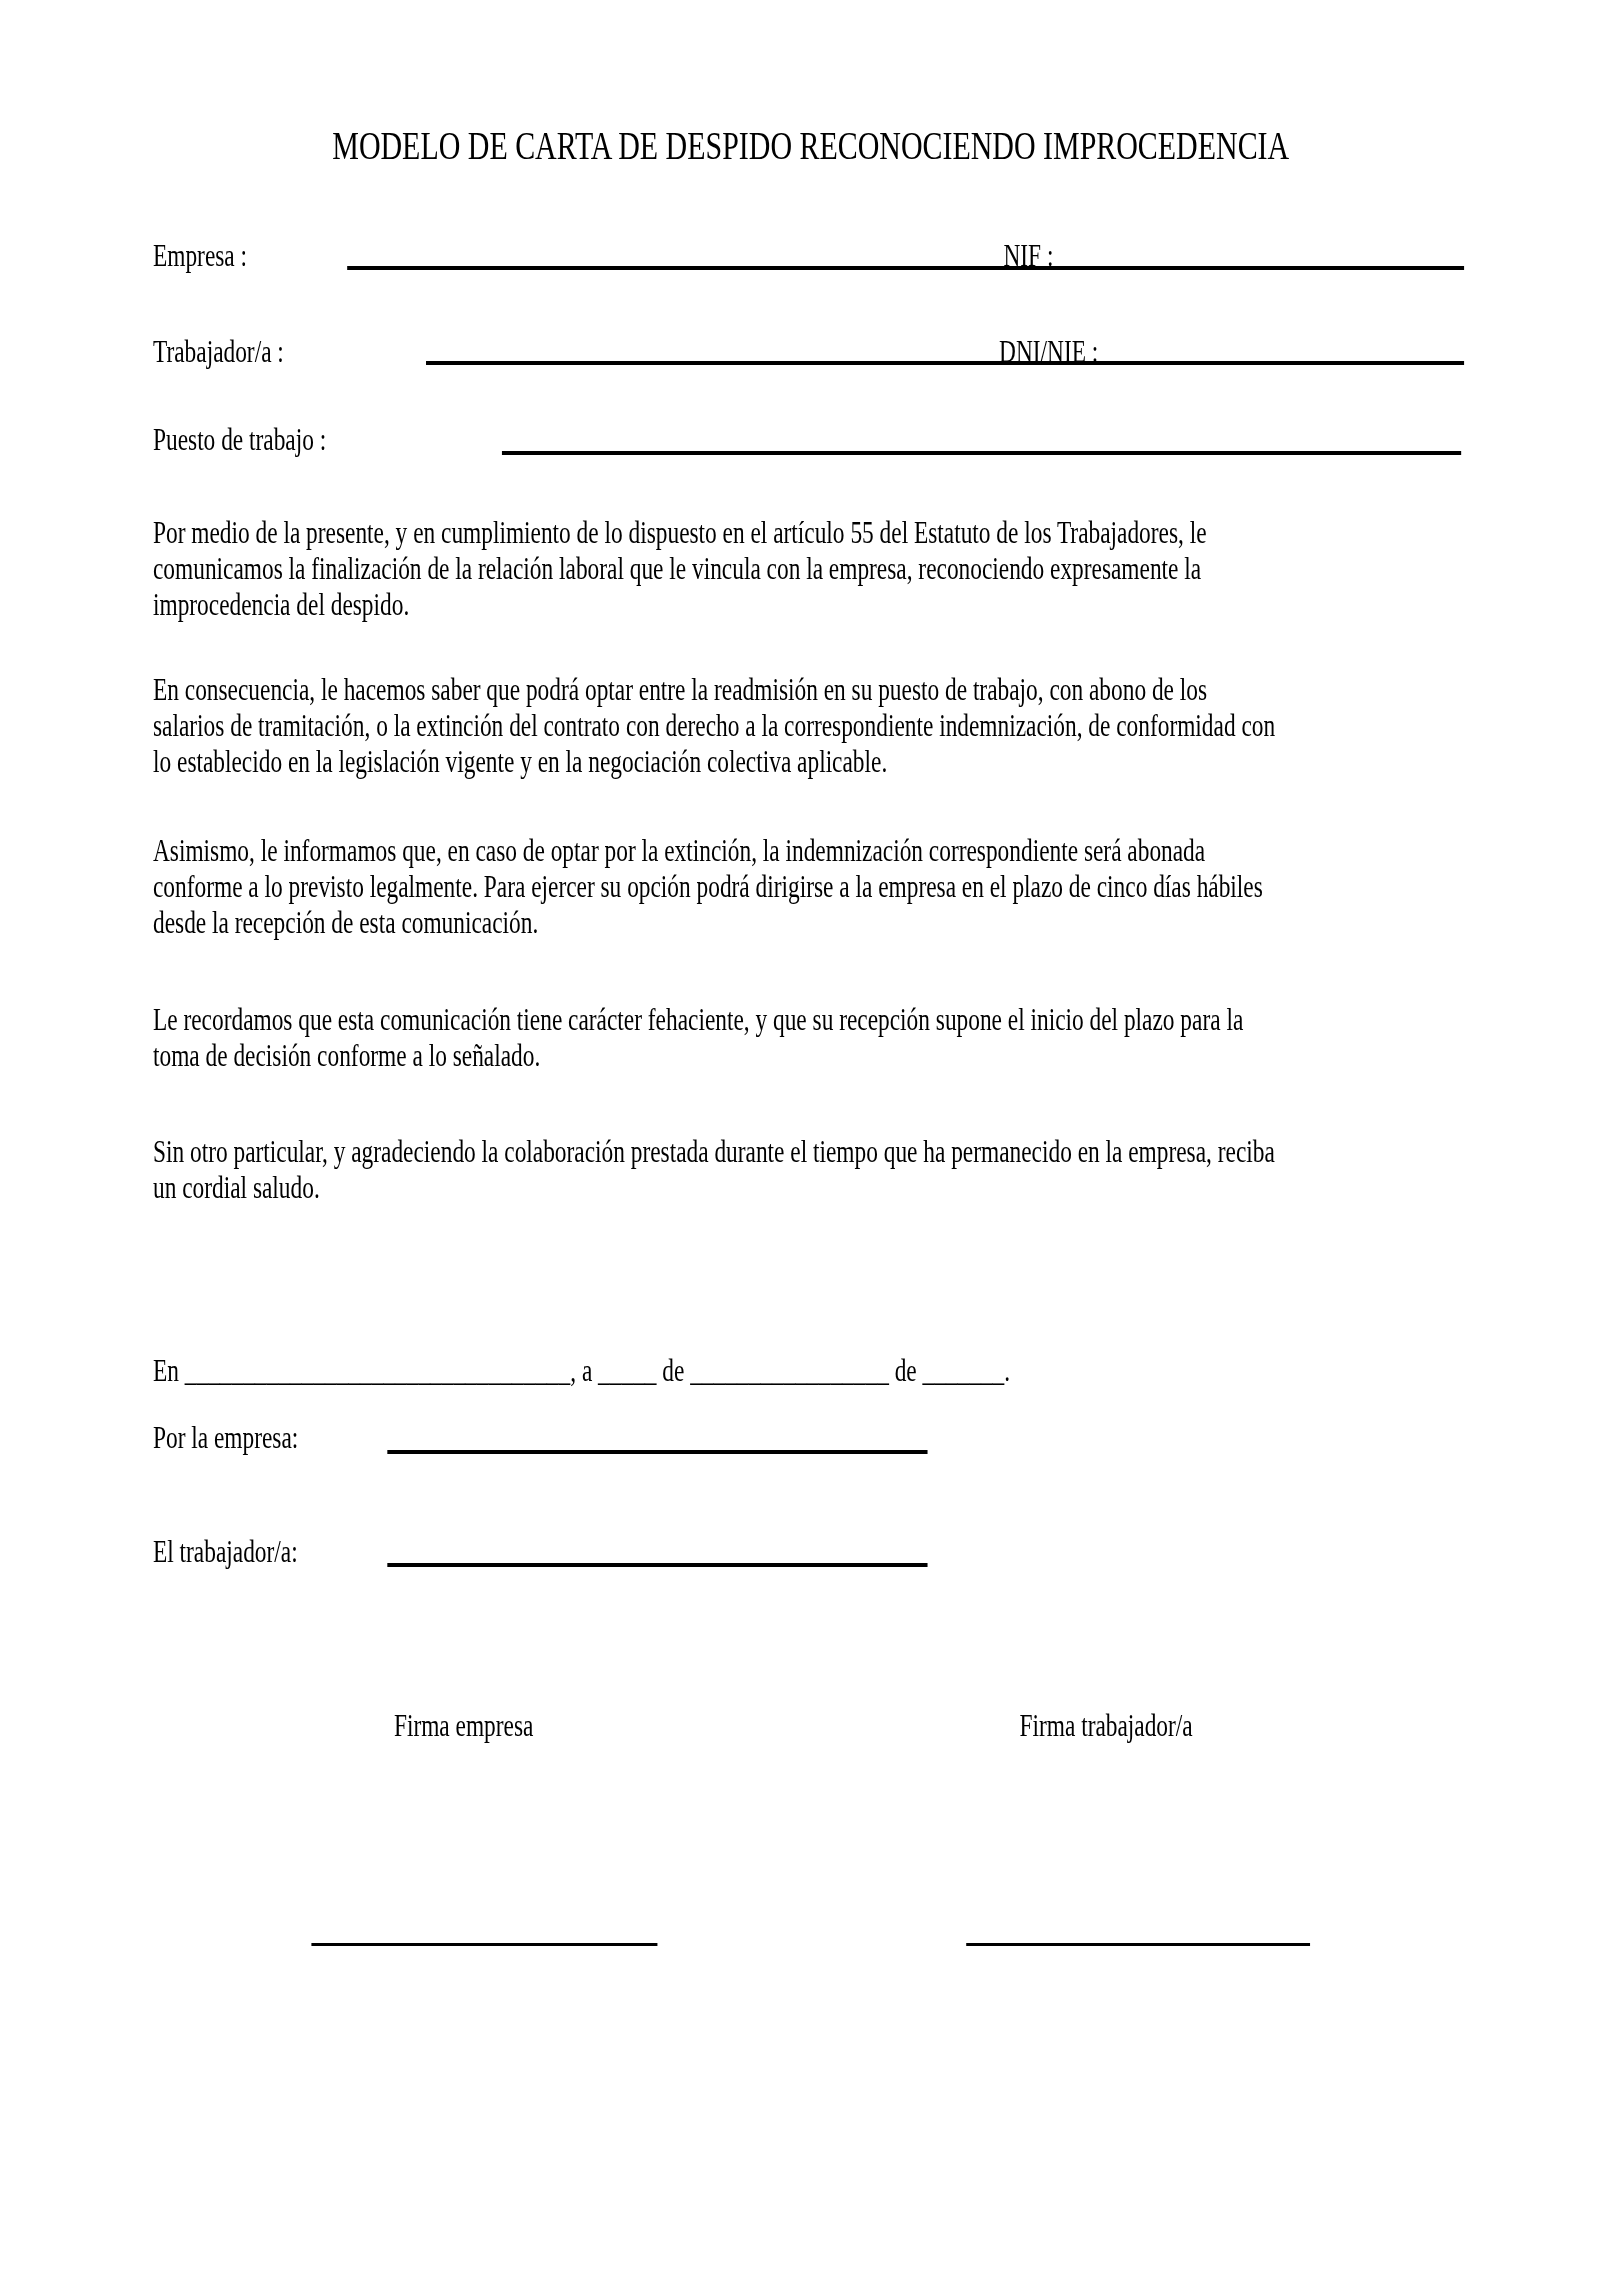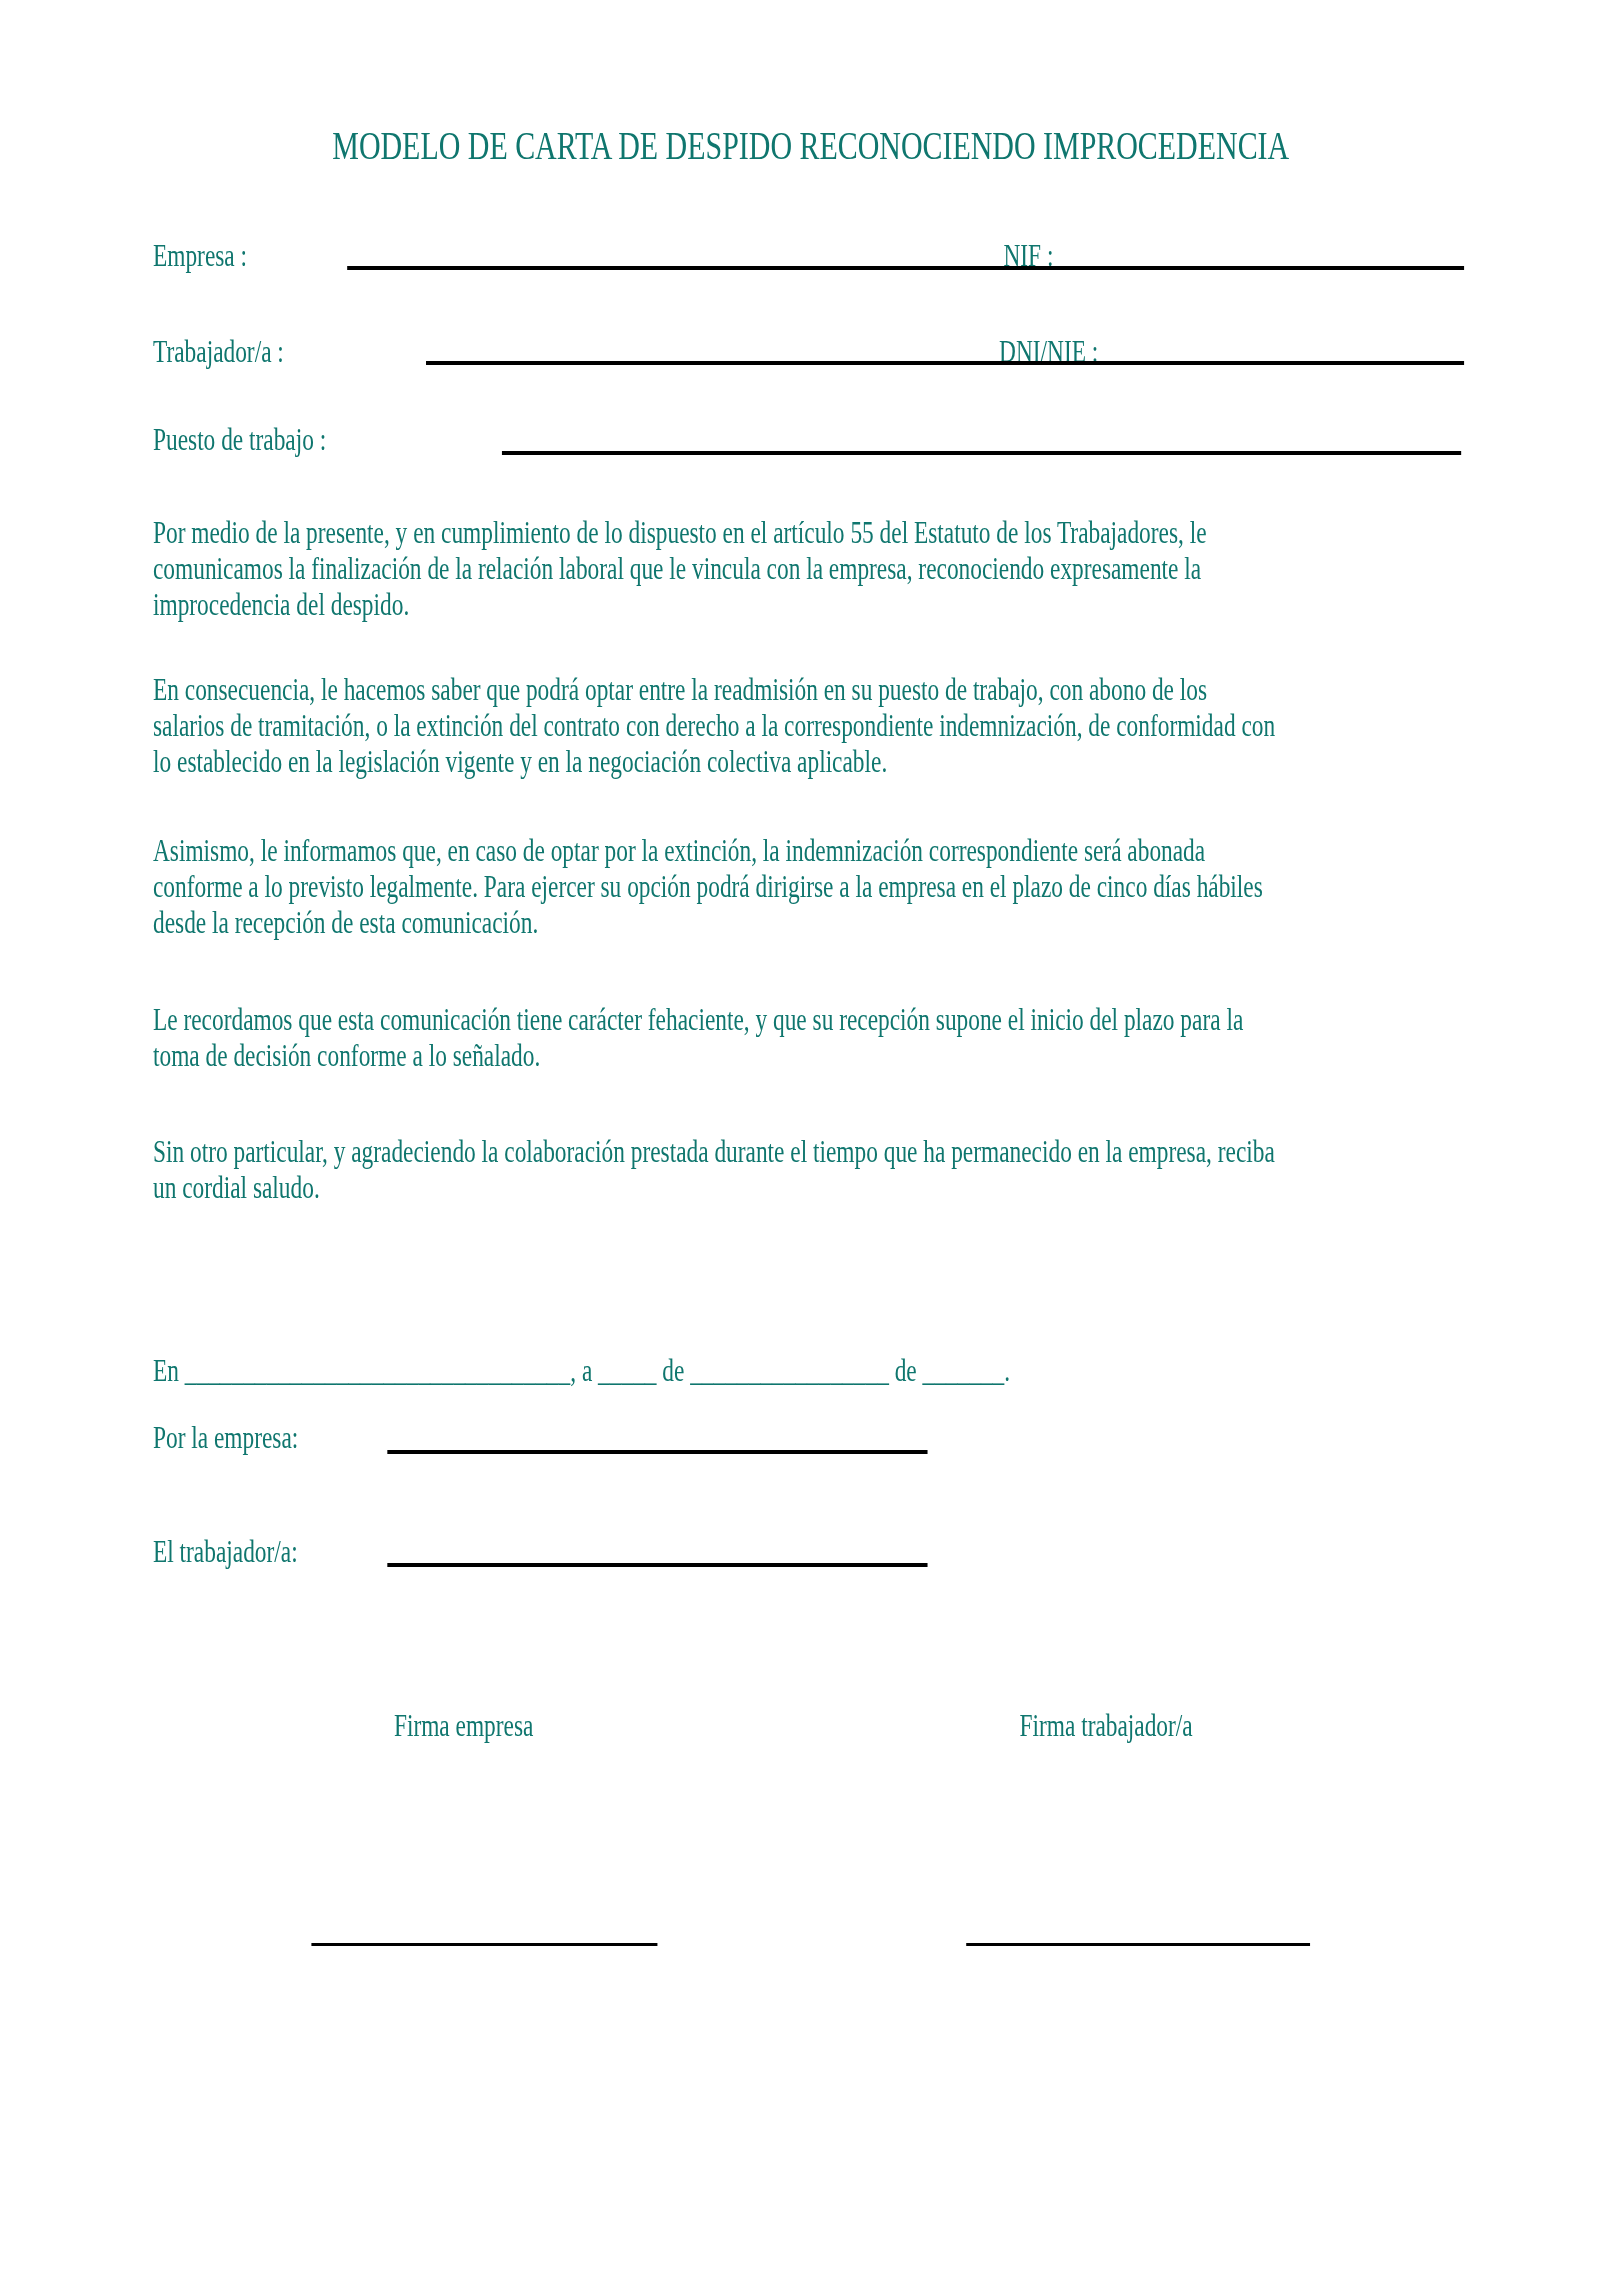--- a/index.html
+++ b/index.html
@@ -7,21 +7,21 @@
     padding: 0;
     background: #ffffff;
   }
   .page {
     position: relative;
     width: 1621px;
     height: 1959px;
     background: #ffffff;
     overflow: hidden;
     font-family: "Liberation Serif", "DejaVu Serif", serif;
-    color: #0f766e;
+    color: #000000;
   }
   
   .content {
     position: absolute;
     left: 153px;
     top: 0;
     width: 1802px;
     height: 2293px;
     transform: scaleX(0.73);
     transform-origin: 0 0;

